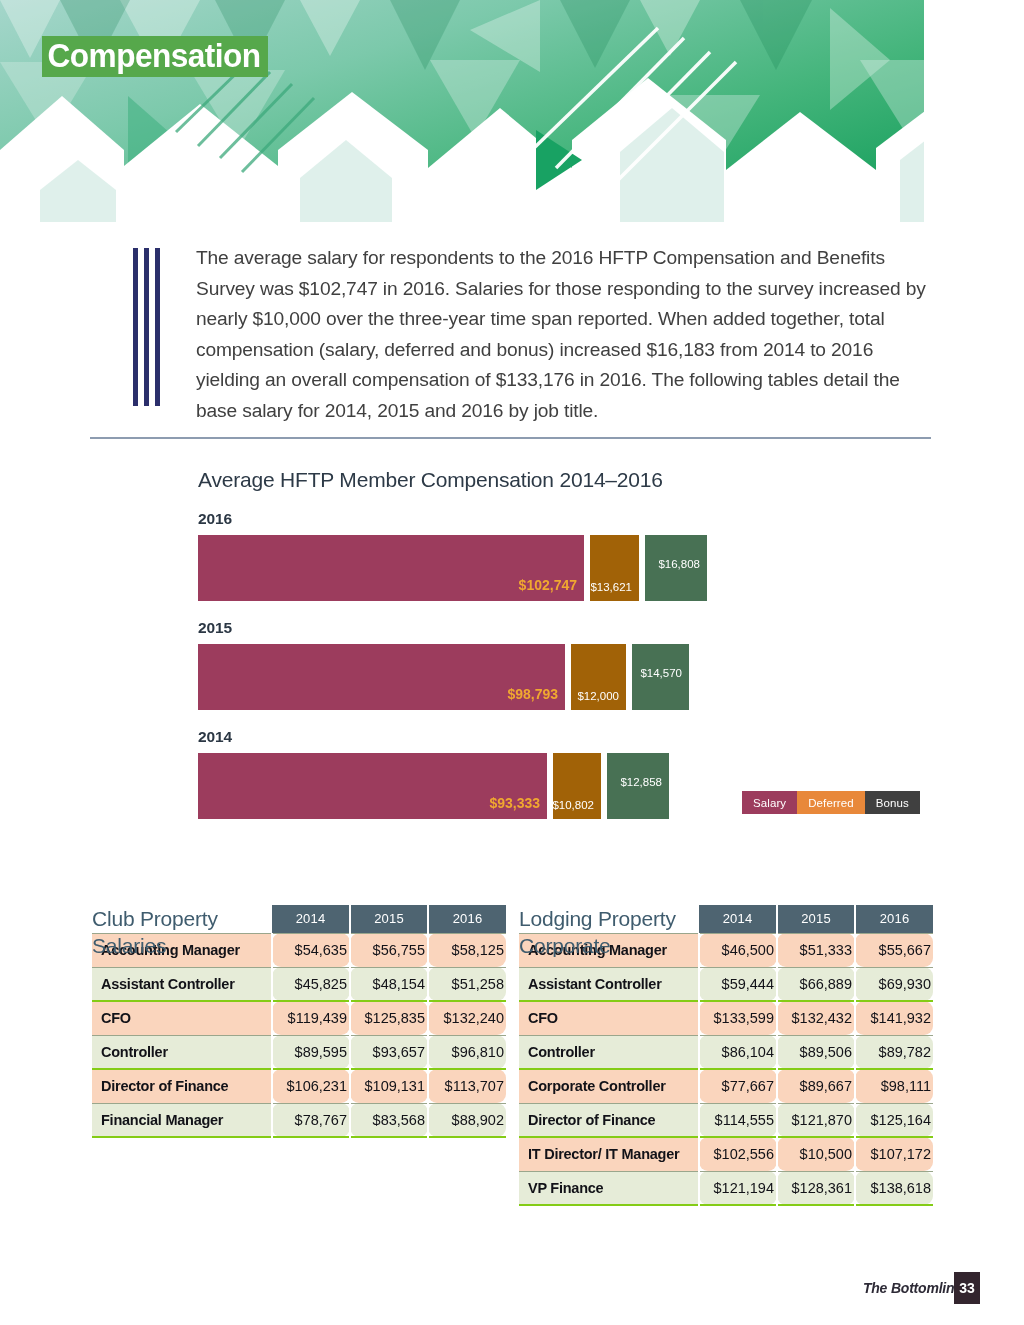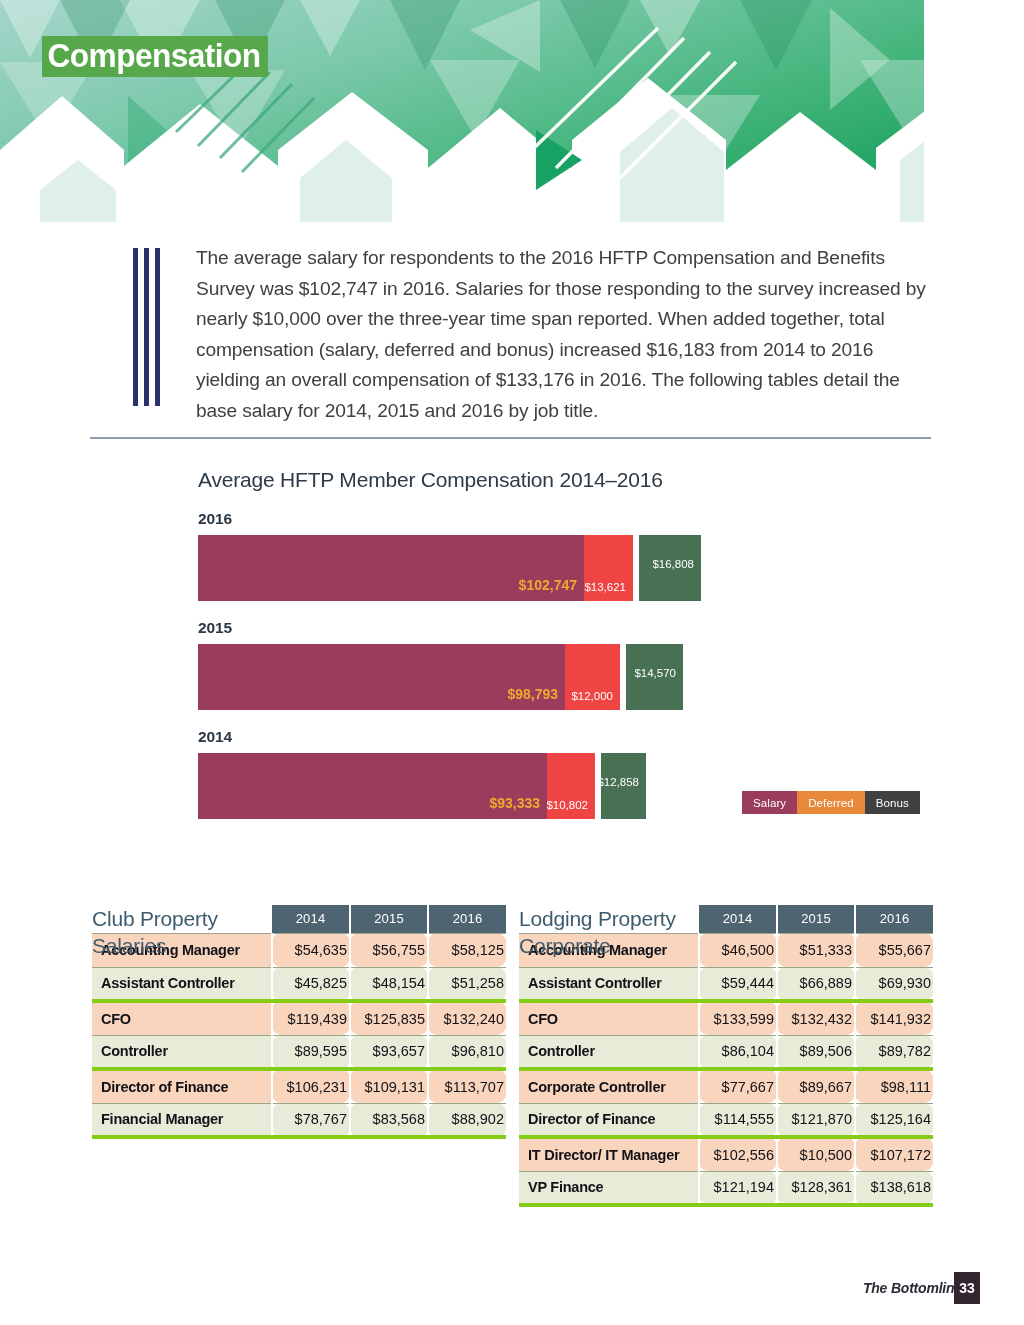--- a/index.html
+++ b/index.html
@@ -75,21 +75,21 @@
   .seg {
     position: relative; height: 66px; display: flex;
     align-items: flex-end; justify-content: flex-end;
   }
   .seg span {
     padding: 0 7px 8px 0; white-space: nowrap;
     font-family: "Liberation Sans", sans-serif;
   }
   .seg.salary { background: #9c3c5d; }
   .seg.salary span { color: #f0a830; font-size: 14px; font-weight: bold; }
-  .seg.deferred { background: #ef4444; }
+  .seg.deferred { background: #a16207; margin-left: 6px; }
   .seg.deferred span { color: #ffffff; font-size: 11.5px; }
   .seg.bonus { background: #487154; margin-left: 6px; align-items: center; }
   .seg.bonus span { color: #ffffff; font-size: 11.5px; }
 
   
   .legend {
     position: absolute; left: 742px; top: 791px; display: flex;
     height: 23px; font-size: 11.5px; color: #ffffff;
   }
   .legend div {
@@ -120,21 +120,21 @@
   table tr.head th.spacer { background: transparent; border: none; }
   td { height: 34px; font-size: 14.5px; color: #121218; }
   td.job {
     text-align: left; padding-left: 9px; font-weight: bold;
     letter-spacing: -0.25px; font-size: 14.5px;
   }
   td.num { text-align: right; padding-right: 2px; border-left: 2px solid #ffffff; border-radius: 9px; }
   tr.odd td { background: #fad5bd; }
   tr.even td { background: #e6ecd8; }
   tr.odd { border-top: 1px solid #9aa68c; border-bottom: 1px solid #9aa68c; }
-  tr.even { border-top: 1px solid #9aa68c; border-bottom: 4px solid #84cc16; }
+  tr.even { border-top: 1px solid #9aa68c; border-bottom: 2px solid #84cc16; }
 
   col.c-job { width: 180px; }
   col.c-yr  { width: 78px; }
 
   
   .footer-brand {
     position: absolute; right: 62px; top: 1280px;
     font-size: 14px; font-style: italic; font-weight: bold; color: #2d2a36;
     letter-spacing: -0.2px;
   }
@@ -270,21 +270,21 @@
 
     <div class="yr-group">
       <div class="yr-label">2014</div>
       <div class="bar-row">
         <div class="seg salary" style="width:349px">
           <span>$93,333</span>
         </div>
         <div class="seg deferred" style="width:48px">
           <span>$10,802</span>
         </div>
-        <div class="seg bonus" style="width:45px">
+        <div class="seg bonus" style="width:62px">
           <span>$12,858</span>
         </div>
       </div>
     </div>
   </div>
 
   <div class="legend">
     <div class="lg-salary">Salary</div>
     <div class="lg-deferred">Deferred</div>
     <div class="lg-bonus">Bonus</div>

